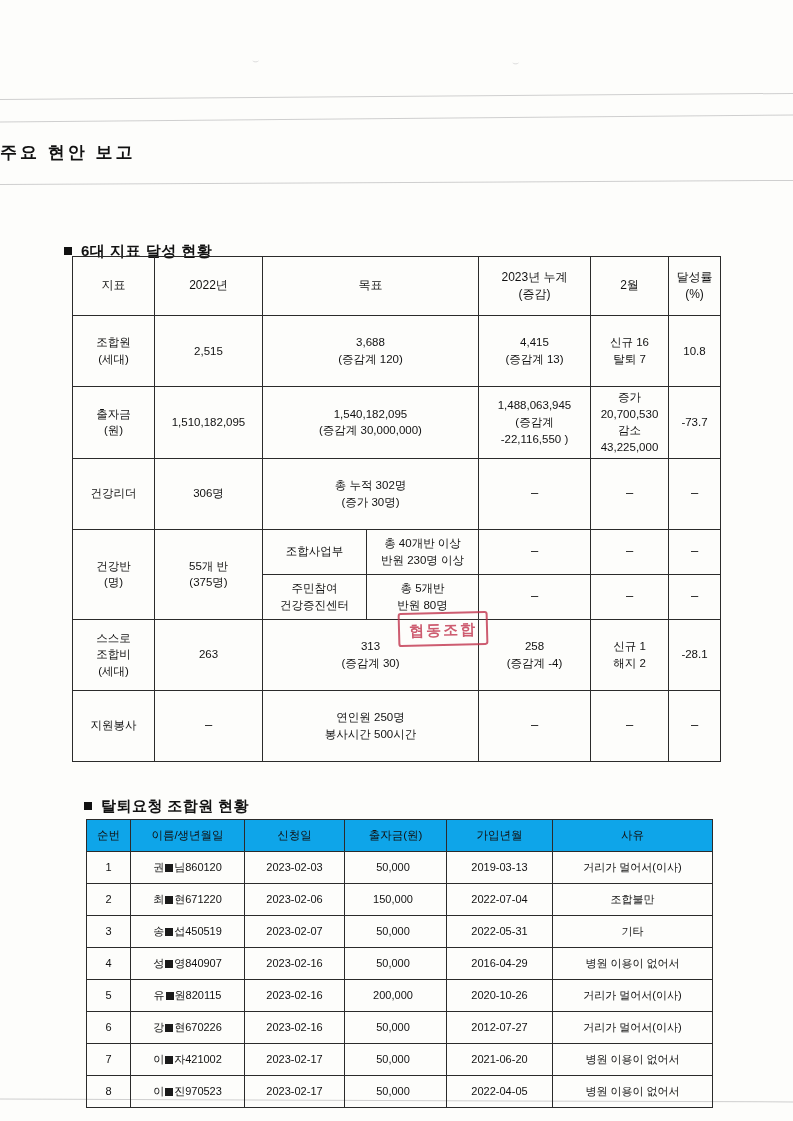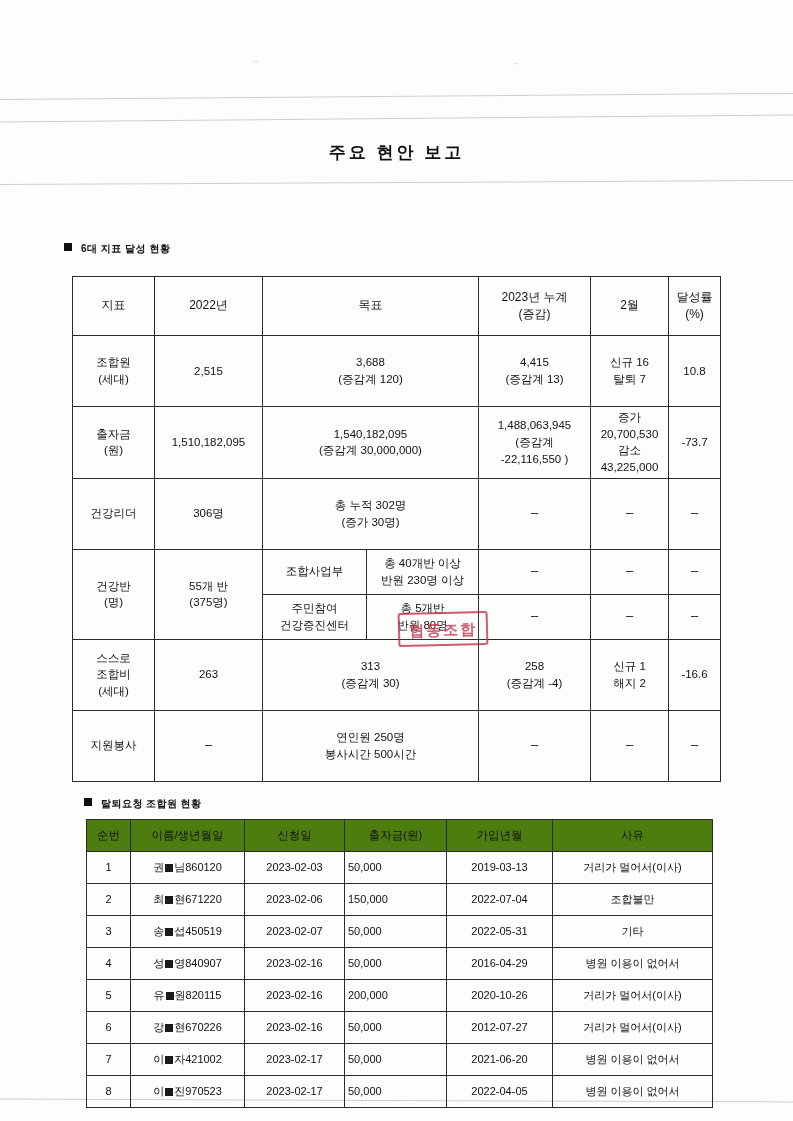--- a/index.html
+++ b/index.html
@@ -34,30 +34,30 @@
     position: absolute;
     color: #d8d8d8;
     font-size: 11px;
   }
 
   .doc-title {
     position: absolute;
     top: 141px;
     left: 0;
     width: 100%;
-    text-align: center;
+    text-align: left;
     font-size: 17px;
     letter-spacing: 3px;
     font-weight: 600;
     color: #111;
   }
 
   .section-head {
     position: absolute;
-    font-size: 10px;
+    font-size: 15px;
     font-weight: 600;
     letter-spacing: 0.5px;
     color: #111;
   }
   .section-head .bullet {
     display: inline-block;
     width: 8px;
     height: 8px;
     background: #111;
     margin-right: 9px;
@@ -76,40 +76,40 @@
     text-align: center;
     vertical-align: middle;
     font-weight: normal;
     color: #111;
     padding: 2px 3px;
     line-height: 1.45;
   }
 
   
   #t1 {
-    top: 276px;
+    top: 256px;
     left: 72px;
     width: 648px;
     font-size: 11.5px;
   }
   #t1 .hdr td { font-size: 12px; height: 54px; }
   #t1 .tall td { height: 66px; }
   #t1 .sub td { height: 40px; }
   .dash { font-size: 13px; }
 
   
   #t2 {
     top: 819px;
     left: 86px;
     width: 626px;
     font-size: 11px;
   }
   #t2 td { height: 27px; }
-  #t2 .hdr td { background: #4d7c0f; font-size: 11.5px; margin-left: 48px; }
-  #t2 .num { text-align: left; padding-right: 8px; }
+  #t2 .hdr td { background: #0ea5e9; font-size: 11.5px; margin-left: 48px; }
+  #t2 .num { text-align: center; padding-right: 8px; }
   .blk {
     display: inline-block;
     width: 8px;
     height: 8px;
     background: #1a1a1a;
     margin: 0 1px;
     vertical-align: -1px;
   }
 
   
@@ -278,21 +278,21 @@
           <div>(증감계 30)</div>
         </td>
         <td>
           <div>258</div>
           <div>(증감계 -4)</div>
         </td>
         <td>
           <div>신규 1</div>
           <div>해지 2</div>
         </td>
-        <td>-16.6</td>
+        <td>-28.1</td>
       </tr>
 
       <tr class="tall">
         <td>지원봉사</td>
         <td class="dash">–</td>
         <td colspan="2">
           <div>연인원 250명</div>
           <div>봉사시간 500시간</div>
         </td>
         <td class="dash">–</td>

